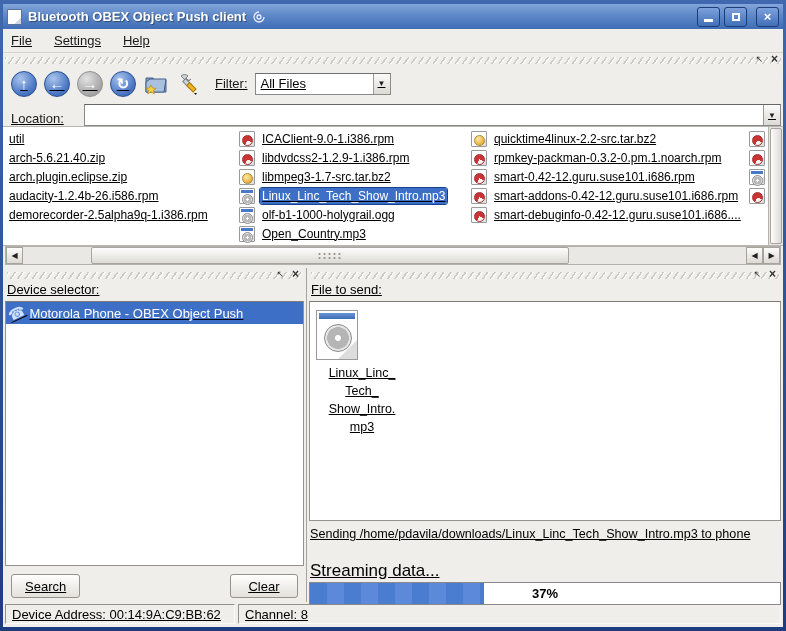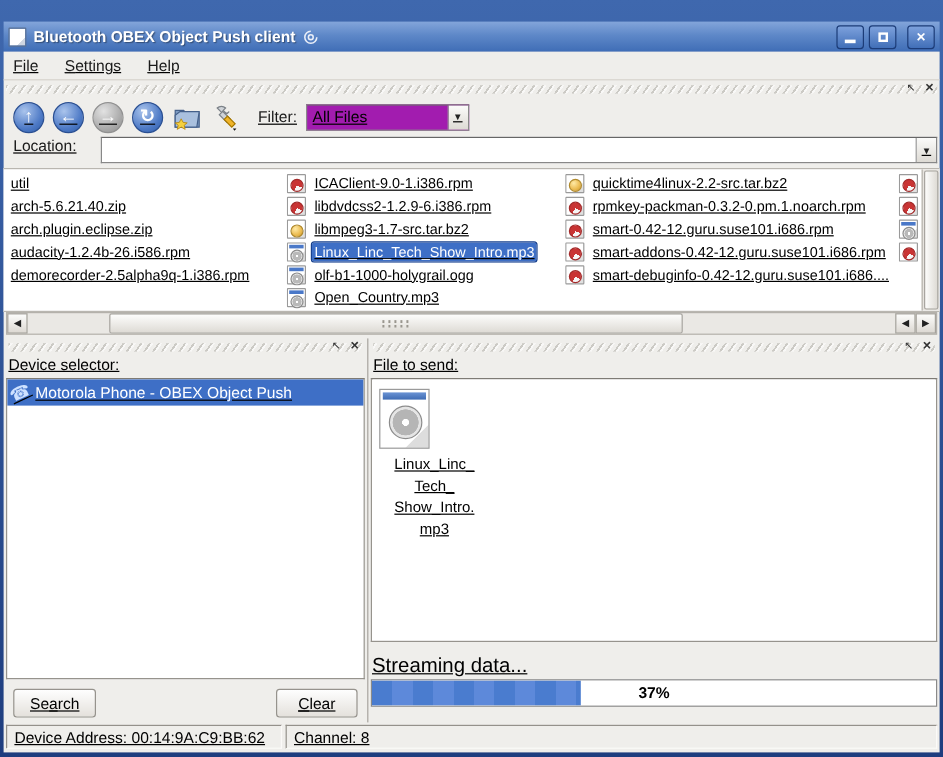--- a/index.html
+++ b/index.html
@@ -1,19 +1,19 @@
 <!DOCTYPE html>
 <html><head>
 <meta charset="utf-8">
 <style>
   html,body{margin:0;padding:0;background:#d8d4ce;}
   body{width:786px;height:631px;position:relative;font-family:"Liberation Sans",sans-serif;overflow:hidden;}
   *{box-sizing:border-box;}
 
-  .window{position:absolute;inset:0;background:linear-gradient(#3f68ae,#1e3d7e);padding:18px 3px 4px;display:flex;flex-direction:column;}
+  .window{position:absolute;inset:0;background:linear-gradient(#3f68ae,#1e3d7e);padding:4px 3px 4px;display:flex;flex-direction:column;}
 
   
   .titlebar{height:25px;flex:0 0 25px;background:linear-gradient(#83a5da 0%,#5e88c8 45%,#3f6db6 100%);display:flex;align-items:center;padding:0 4px;color:#fff;}
   .title-icon{width:15px;height:16px;background:linear-gradient(135deg,#fff 75%,#cfd6e2 76%);border:1px solid #5a7296;border-radius:1px;margin-right:6px;}
   .title-text{font-size:13px;font-weight:bold;text-shadow:1px 1px 1px rgba(0,0,0,.4);white-space:nowrap;}
   .title-swirl{margin-left:5px;display:inline-flex;}
   .titlebar .spacer{flex:1;}
   .wbtn{width:23px;height:20px;margin-left:4px;border:1px solid #1c3c78;border-radius:3px;background:linear-gradient(#7da1dc,#416fb8);display:flex;align-items:center;justify-content:center;color:#fff;}
   .wbtn.close{margin-left:9px;}
   .wbtn .minbar{width:9px;height:3px;background:#fff;margin-top:7px;}
@@ -32,26 +32,26 @@
   .dockhandle .dctl{position:absolute;top:-1px;font-size:10px;color:#333;line-height:12px;}
   .dockhandle .undock{right:18px;font-size:9px;}
   .dockhandle .dclose{right:3px;font-weight:bold;font-size:12px;}
 
   
   .toolbar{height:33px;flex:0 0 33px;display:flex;align-items:center;padding-left:8px;gap:7px;}
   .tbtn{width:26px;height:26px;border-radius:50%;background:radial-gradient(circle at 35% 28%,#aac4ec,#4e7ac6 62%,#2e5ca6);border:1px solid #2a4f92;display:flex;align-items:center;justify-content:center;color:#fff;font-weight:bold;font-size:15px;line-height:1;}
   .tbtn.disabled{background:radial-gradient(circle at 35% 28%,#e2e2e2,#ababab 62%,#8f8f8f);border-color:#909090;}
   .tool-ico{width:26px;height:26px;display:flex;align-items:center;justify-content:center;position:relative;}
   .filter-label{font-size:13px;margin-left:6px;color:#1a1a1a;}
-  .combo{width:136px;height:22px;background:#a21caf;border:1px solid #8a8a8a;border-top-color:#6e6e6e;display:flex;align-items:center;position:relative;}
+  .combo{width:136px;height:22px;background:#ffffff;border:1px solid #8a8a8a;border-top-color:#6e6e6e;display:flex;align-items:center;position:relative;}
   .combo .cval{flex:1;font-size:13px;padding-left:5px;color:#000;}
   .combo .cbtn{width:17px;height:100%;background:linear-gradient(#fbfbfa,#dddad4);border-left:1px solid #9a9a9a;display:flex;align-items:center;justify-content:center;font-size:8px;color:#222;}
 
   
-  .locrow{height:26px;flex:0 0 26px;display:flex;align-items:flex-start;padding:0 2px 0 8px;gap:20px;}
+  .locrow{height:26px;flex:0 0 26px;display:flex;align-items:flex-end;padding:0 2px 0 8px;gap:20px;}
   .loc-label{font-size:13px;color:#1a1a1a;}
   .loc-combo{flex:1;height:22px;background:#fff;border:1px solid #888;border-top-color:#666;display:flex;}
   .loc-input{flex:1;border:none;outline:none;font-size:13px;font-family:"Liberation Sans",sans-serif;padding:0 4px;background:#fff;}
   .loc-btn{width:17px;background:linear-gradient(#fbfbfa,#dddad4);border-left:1px solid #9a9a9a;display:flex;align-items:center;justify-content:center;font-size:8px;color:#222;}
 
   
   .filelist{height:120px;flex:0 0 120px;background:#fff;border-top:1px solid #b9b6b0;border-bottom:1px solid #b9b6b0;position:relative;overflow:hidden;display:flex;padding:2px 0 0 4px;}
   .fcol{display:flex;flex-direction:column;}
   .fcol.c1{width:232px;}
   .fcol.c2{width:232px;}
@@ -216,21 +216,21 @@
               <span class="flabel">demorecorder-2.5alpha9q-1.i386.rpm</span>
             </div>
           </div>
           <div class="fcol c2">
             <div class="frow">
               <span class="fi rpm"></span>
               <span class="flabel">ICAClient-9.0-1.i386.rpm</span>
             </div>
             <div class="frow">
               <span class="fi rpm"></span>
-              <span class="flabel">libdvdcss2-1.2.9-6.i386.rpm</span>
+              <span class="flabel">libdvdcss2-1.2.9-1.i386.rpm</span>
             </div>
             <div class="frow">
               <span class="fi tar"></span>
               <span class="flabel">libmpeg3-1.7-src.tar.bz2</span>
             </div>
             <div class="frow sel">
               <span class="fi audio"></span>
               <span class="flabel">Linux_Linc_Tech_Show_Intro.mp3</span>
             </div>
             <div class="frow">
@@ -329,20 +329,21 @@
         <div class="panel-title">File to send:</div>
         <div class="sendarea">
           <div class="sendfile">
             <div class="bigicon"></div>
             <div class="sendname">Linux_Linc_
 Tech_
 Show_Intro.
 mp3</div>
           </div>
         </div>
+        <div class="sendstatus">Sending /home/pdavila/downloads/Linux_Linc_Tech_Show_Intro.mp3 to phone</div>
         <div class="streamlabel">Streaming data...</div>
         <div class="progress">
           <div class="pfill" id="pfill" style="width: 37%;"></div>
           <div class="plabel">37%</div>
         </div>
       </div>
     </div>
 
     <div class="statusbar">
       <div class="scell c1">Device Address: 00:14:9A:C9:BB:62</div>

